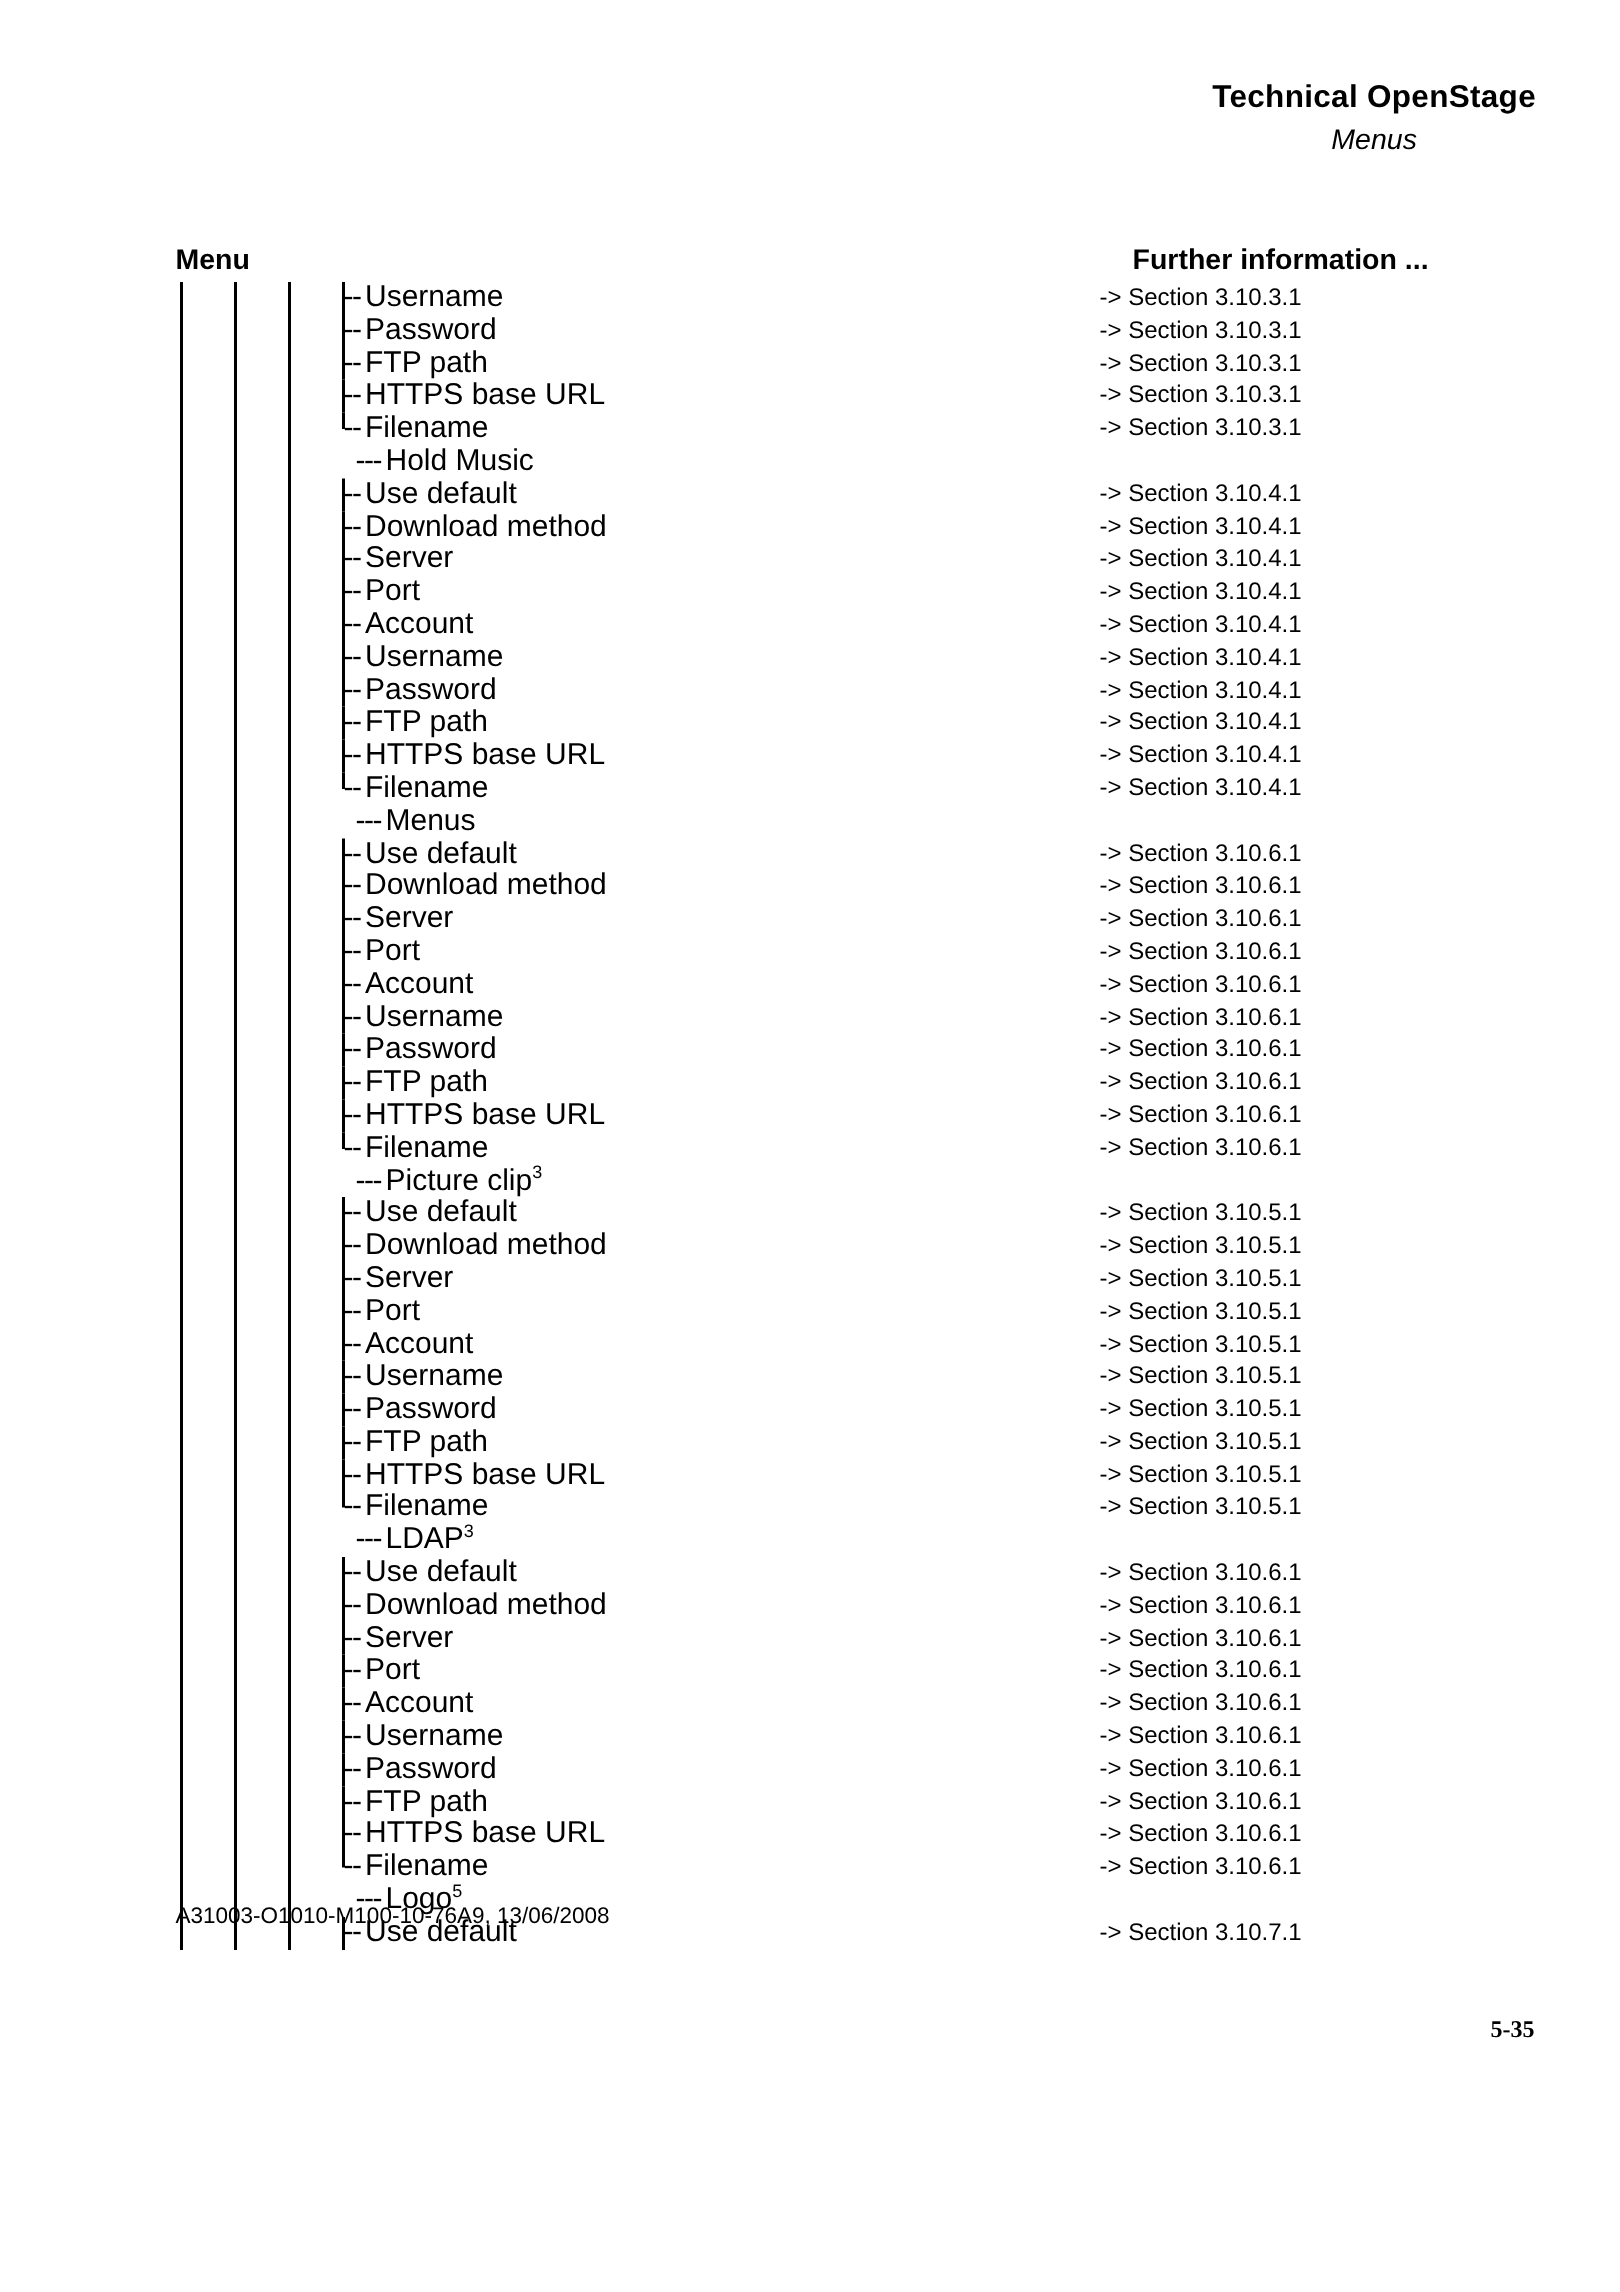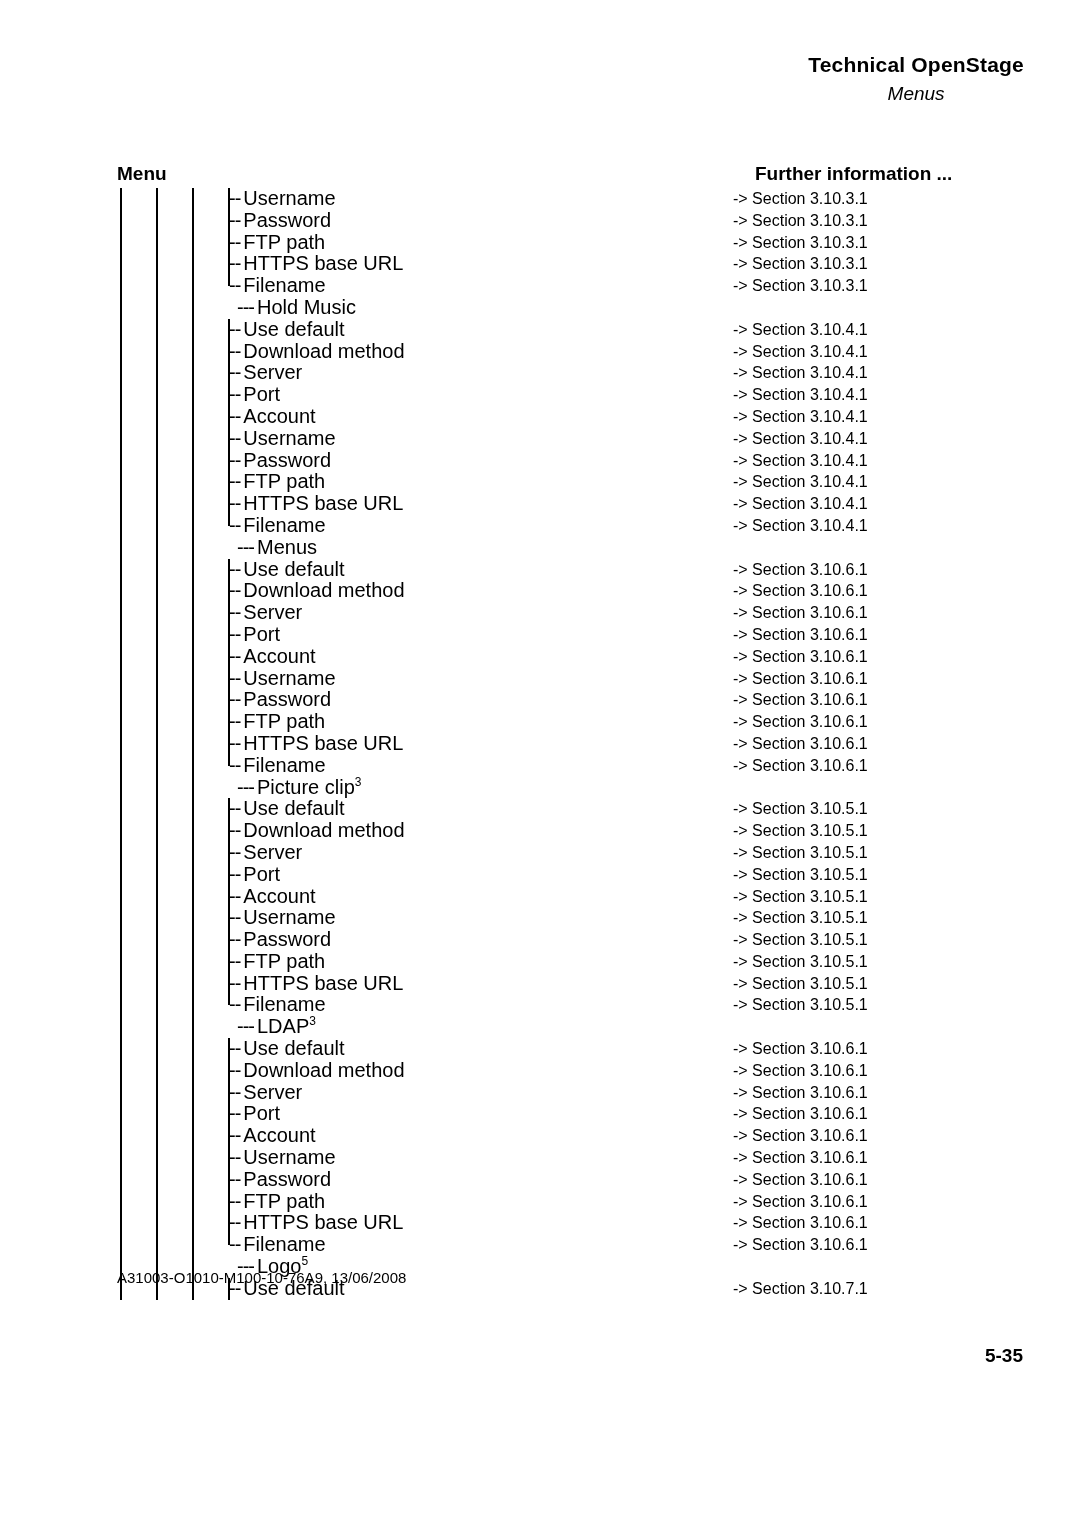--- a/index.html
+++ b/index.html
@@ -130,22 +130,23 @@
     left: 117px;
     top: 1266px;
     font-size: 15px;
     line-height: 1.55;
   }
   .footer div { white-space: nowrap; }
   .page-number {
     position: absolute;
     right: 57px;
     top: 1345px;
-    font-size: 19px;
+    font-size: 16px;
     font-weight: bold;
+    font-family: Liberation Serif, serif;
   }
 </style>
 </head>
 <body>
 
 <div class="page-header">
   <span class="hdr-title">Technical OpenStage</span>
   <span class="hdr-sub">Menus</span>
 </div>
 

